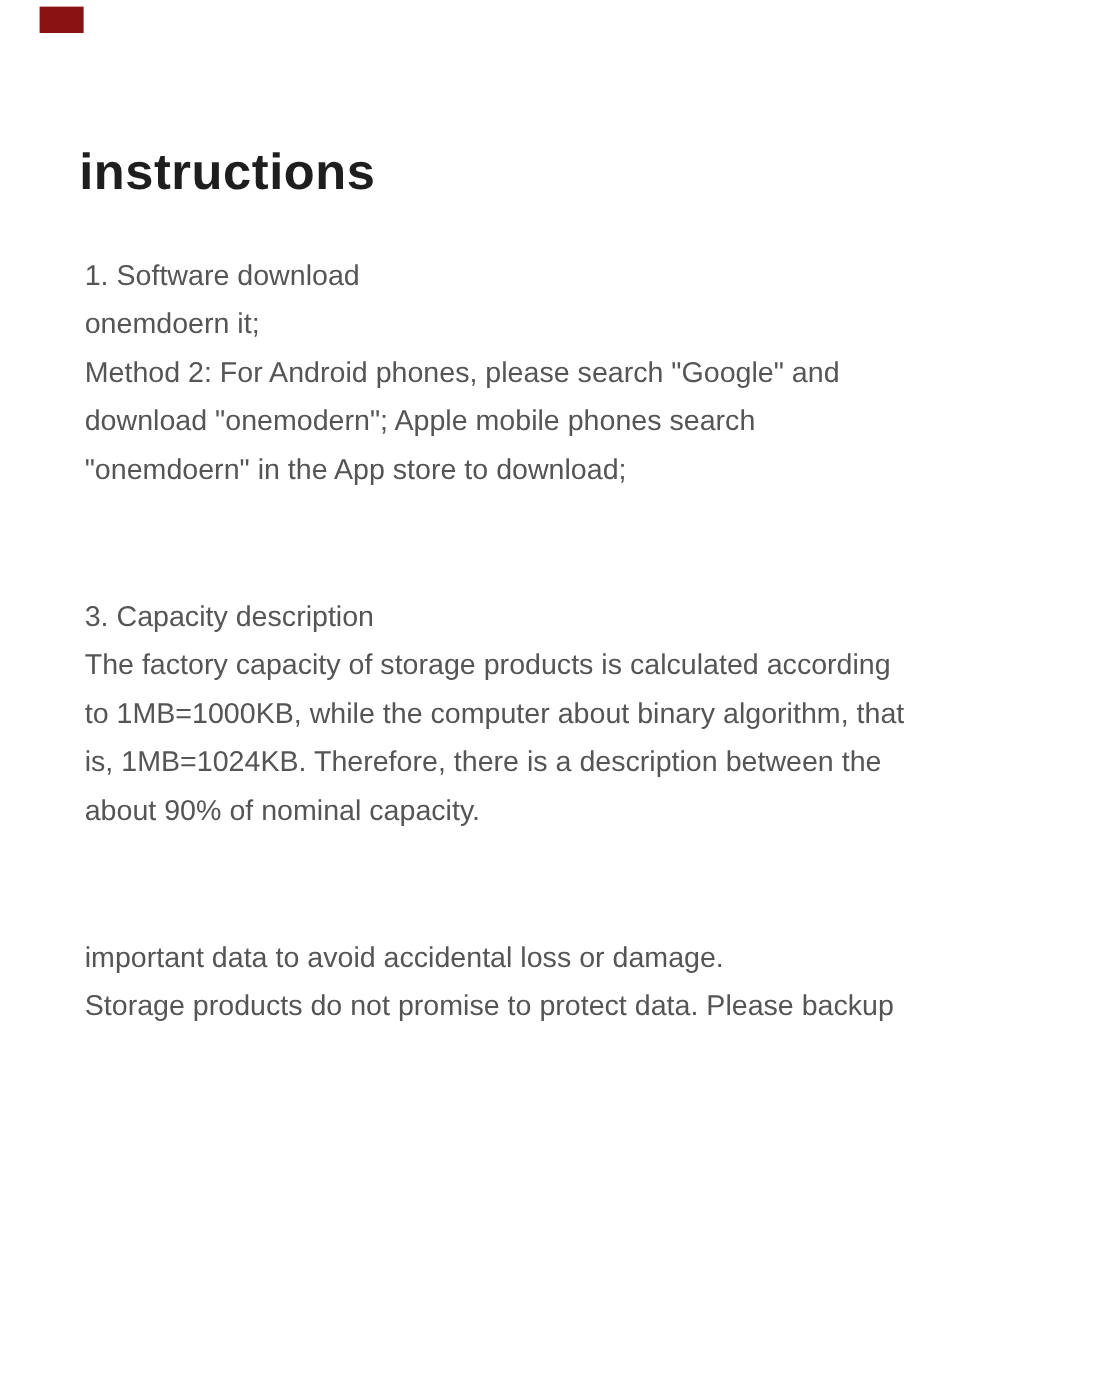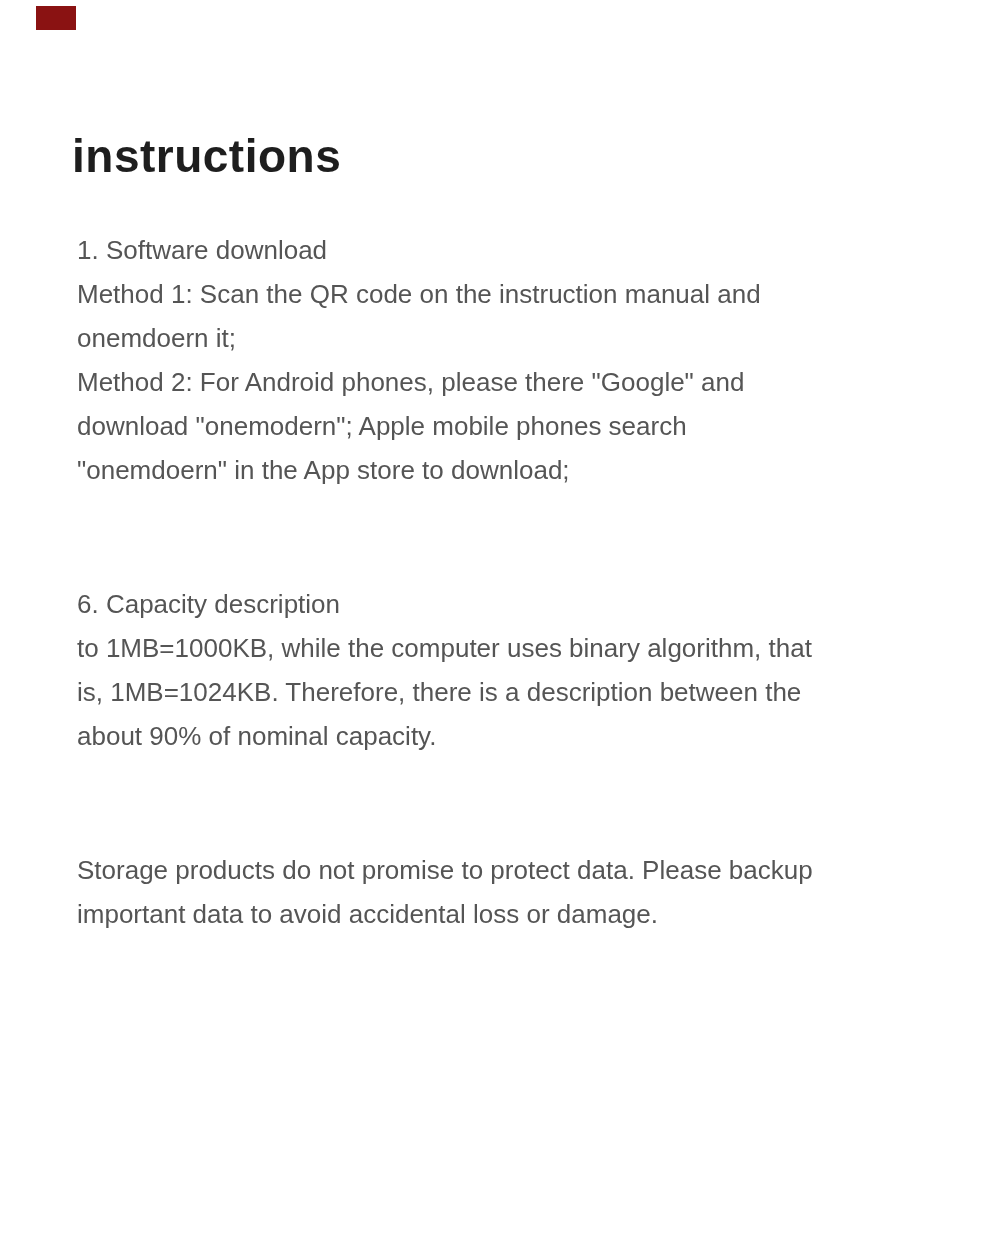--- a/index.html
+++ b/index.html
@@ -56,33 +56,33 @@
 <div class="page">
 
   <div class="corner-marker"></div>
 
   <h1 class="title">instructions</h1>
 
   <div class="content">
 
     <div class="section">
       <div class="line">1. Software download</div>
-      <div class="line">Method 1: Scan the QR code on the instruction manual and</div>
       <div class="line">onemdoern it;</div>
-      <div class="line">Method 2: For Android phones, please there "Google" and</div>
+      <div class="line">Method 2: For Android phones, please search "Google" and</div>
       <div class="line">download "onemodern"; Apple mobile phones search</div>
       <div class="line">"onemdoern" in the App store to download;</div>
     </div>
 
     <div class="section">
-      <div class="line">6. Capacity description</div>
-      <div class="line">to 1MB=1000KB, while the computer uses binary algorithm, that</div>
+      <div class="line">3. Capacity description</div>
+      <div class="line">The factory capacity of storage products is calculated according</div>
+      <div class="line">to 1MB=1000KB, while the computer about binary algorithm, that</div>
       <div class="line">is, 1MB=1024KB. Therefore, there is a description between the</div>
       <div class="line">about 90% of nominal capacity.</div>
     </div>
 
     <div class="section">
+      <div class="line">important data to avoid accidental loss or damage.</div>
       <div class="line">Storage products do not promise to protect data. Please backup</div>
-      <div class="line">important data to avoid accidental loss or damage.</div>
     </div>
 
   </div>
 </div>
 
 </body></html>

